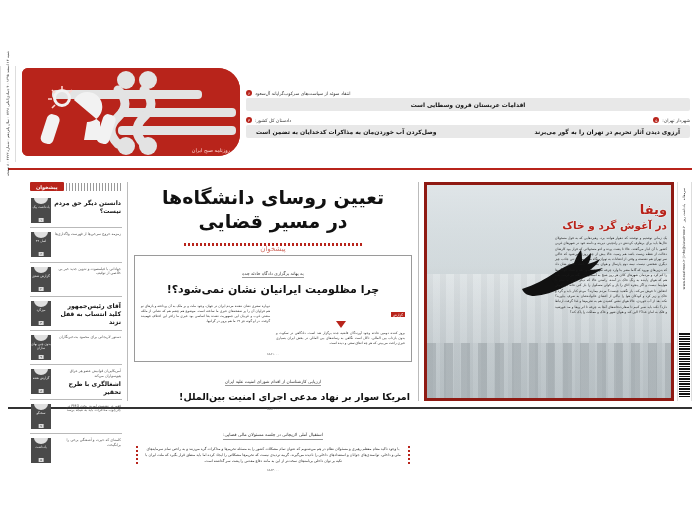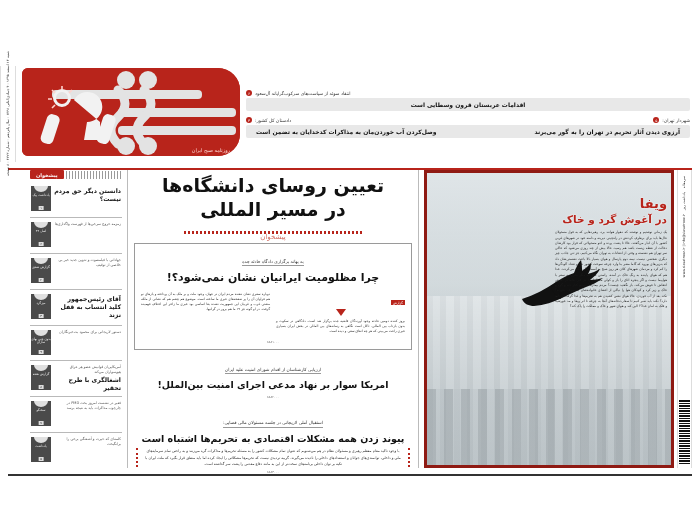--- a/index.html
+++ b/index.html
@@ -66,21 +66,21 @@
     gap:18px;font-size:6px;font-weight:bold;color:#111;
   }
   .hl-bar.single{justify-content:center;}
 
   
   .rule{height:2px;background:#B8241B;margin:2px 8px 0 8px;}
 
   
   .body-cols{
     display:flex;flex-direction:row-reverse;gap:5px;
-    padding:0 8px 6px 8px;height:304px;box-sizing:border-box;margin-left:22px;
+    padding:12px 8px 6px 8px;height:237px;box-sizing:border-box;margin-left:22px;
   }
 
   
   .sidebar{
     width:92px;flex:0 0 92px;display:flex;flex-direction:column;
   }
   .sb-head{
     display:flex;flex-direction:row-reverse;align-items:center;gap:2px;
     margin-bottom:3px;
   }
@@ -145,21 +145,21 @@
   .art-kicker{
     text-align:center;font-size:4.4px;color:#333;
     border-bottom:1px solid #999;padding-bottom:1.5px;margin-bottom:3px;
     display:inline-block;
   }
   .kick-wrap{text-align:center;}
   .art-title{
     text-align:center;font-size:11px;font-weight:bold;line-height:1.25;
     margin:2px 0 4px;color:#111;
   }
-  .art-title.sm{font-size:9.5px;}
+  .art-title.sm{font-size:9.5px;text-align:right;}
   .art-cols{display:flex;flex-direction:row-reverse;gap:6px;}
   .art-col{flex:1;min-width:0;}
   .lorem{
     font-size:3.3px;line-height:1.55;color:#2b2b2b;text-align:justify;
   }
   .tag-report{
     display:inline-block;background:#B8241B;color:#fff;font-size:3.4px;
     padding:.5px 2px;margin-bottom:1px;
   }
   .tri{
@@ -421,21 +421,21 @@
           </div>
         </div>
 
       </div>
     </aside>
 
     <section class="center">
 
       <h1 class="lead-head">
         <span>تعیین روسای دانشگاه‌ها</span><br>
-        <span>در مسیر المللی</span>
+        <span>در مسیر قضایی</span>
       </h1>
 
       <div class="wm">
         <span class="wm-dots"></span>
         <span class="wm-text">پیشخوان</span>
       </div>
 
       <article class="art">
         <div class="kick-wrap">
           <span class="art-kicker">به بهانه برگزاری دادگاه حادثه جده</span>
@@ -459,21 +459,20 @@
           <span class="art-kicker">ارزیابی کارشناسان از اقدام شورای امنیت علیه ایران</span>
         </div>
         <h2 class="art-title sm">امریکا سوار بر نهاد مدعی اجرای امنیت بین‌الملل!</h2>
         <div class="art-code">۸۸۸۲۰۰۰</div>
       </article>
 
       <article class="art noborder">
         <div class="kick-wrap">
           <span class="art-kicker">استقبال آملی لاریجانی در جلسه مسئولان مالی قضایی:</span>
         </div>
-        <h2 class="art-title sm">پیوند زدن همه مشکلات اقتصادی به تحریم‌ها اشتباه است</h2>
         <div class="art-body-box">
           <p class="lorem">با وجود تاکید مقام معظم رهبری و مسئولان نظام در هم می‌شنویم که عنوان تمام مشکلات کشور را به مسئله تحریم‌ها و مذاکرات گره می‌زنند و به راحتی تمام سرمایه‌های ملی و داخلی، توانمندی‌های جوانان و استعدادهای داخلی را نادیده می‌گیرند. گریبه تردیدی نیست که تحریم‌ها مشکلاتی را ایجاد کرده اما باید منطق قرار بگیرد که ملت ایران با تکیه بر توان داخلی برنامه‌های سخت‌تر از این به مانند دفاع مقدس را پشت سر گذاشته است.</p>
         </div>
         <div class="art-code">۸۸۸۳۰۰۰</div>
       </article>
 
     </section>
 
     <section class="leftcol">
 

